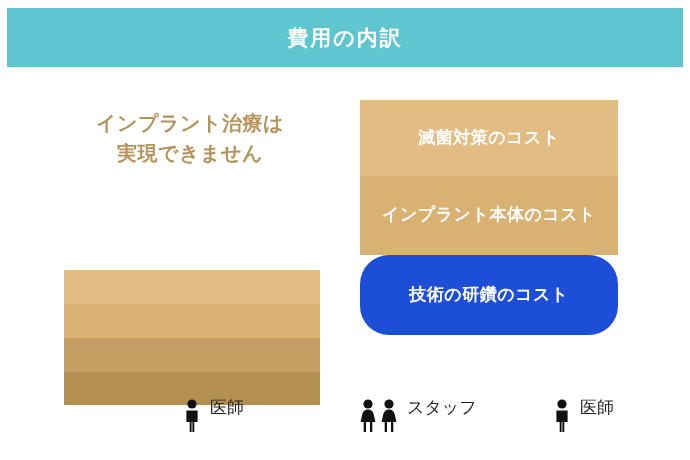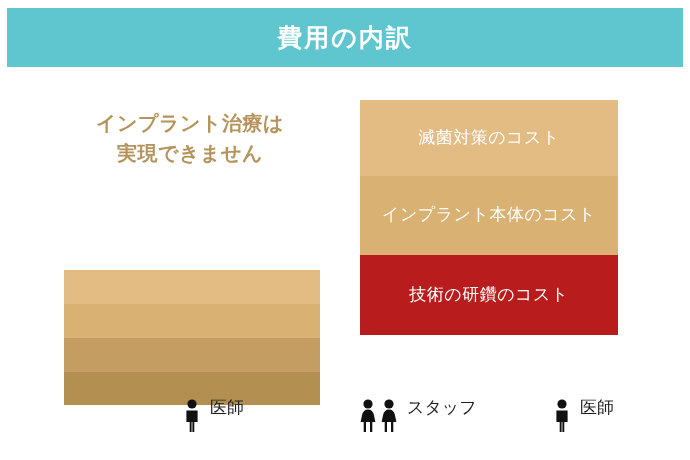--- a/index.html
+++ b/index.html
@@ -22,21 +22,21 @@
     top: 8px;
     width: 676px;
     height: 59px;
     background: #5fc6cf;
     display: flex;
     align-items: center;
     justify-content: center;
   }
   .header-title {
     color: #ffffff;
-    font-size: 25px;
+    font-size: 21px;
     font-weight: bold;
     letter-spacing: 2px;
     line-height: 1;
   }
 
   
   .left-panel {
     position: absolute;
     left: 30px;
     top: 108px;
@@ -86,21 +86,21 @@
     position: relative;
     width: 100%;
     display: flex;
     align-items: center;
     justify-content: center;
     box-sizing: border-box;
   }
   .band-label {
     color: #ffffff;
     font-size: 17px;
-    font-weight: normal;
+    font-weight: bold;
     text-align: center;
     line-height: 1.42;
     letter-spacing: 0.5px;
     padding: 0 6px;
   }
 
   
   .legend-row {
     position: absolute;
     display: flex;
@@ -159,21 +159,21 @@
 </div>
 
 <div class="right-panel">
   <div class="right-chart" id="right-chart">
       <div class="band" style="background: rgb(226, 188, 130); height: 24.918%;">
         <div class="band-label">滅菌対策のコスト</div>
       </div>
       <div class="band" style="background: rgb(216, 177, 115); height: 25.9016%;">
         <div class="band-label">インプラント本体のコスト</div>
       </div>
-      <div class="band" style="background: #b91c1c; height: 26.2295%;">
+      <div class="band" style="background: #1d4ed8; height: 26.2295%; border-radius: 29px;">
         <div class="band-label">技術の研鑽のコスト</div>
       </div>
     </div>
 </div>
 
 <div class="legend-row legend-left">
   <span class="person-icon">
     <svg viewBox="0 0 20 33" width="20" height="33" aria-hidden="true">
       <circle cx="10" cy="5" r="4.6" fill="#111111"></circle>
       <path d="M4.4 11.4 h11.2 v11.6 h-3.3 v10 h-1.9 v-10 h-0.8 v10 h-1.9 v-10 h-3.3 z" fill="#111111"></path>

